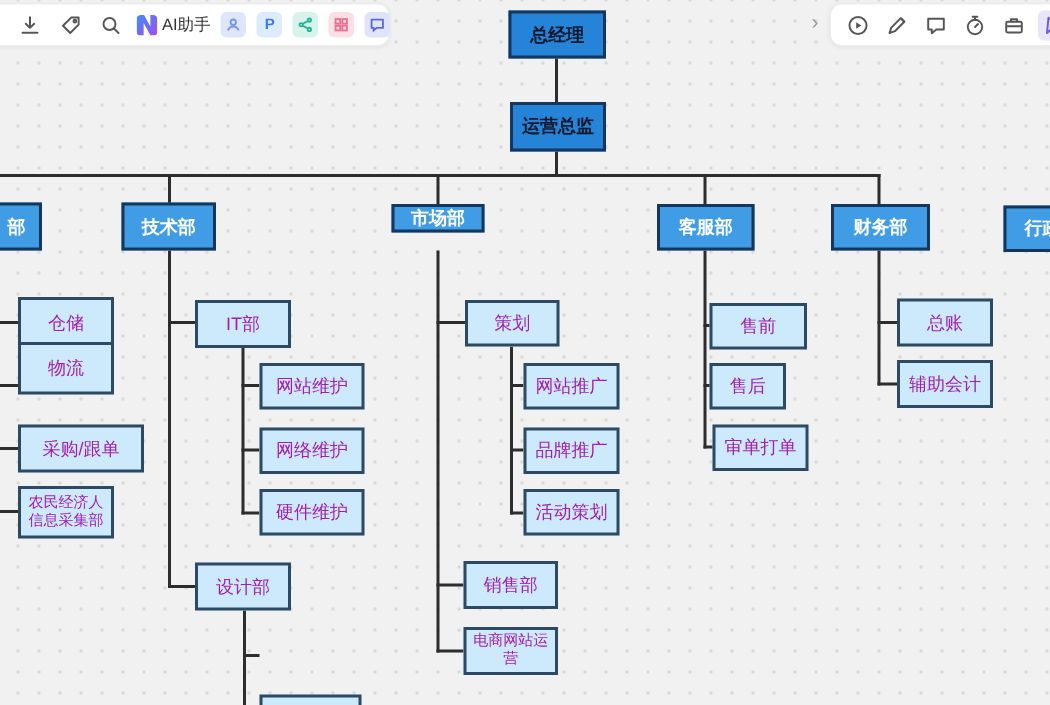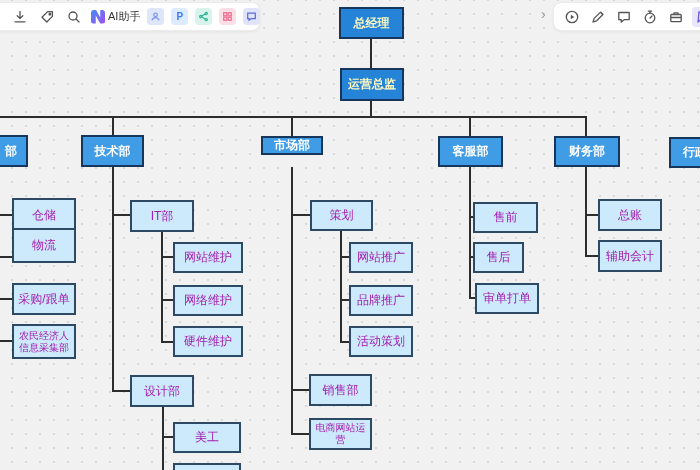--- a/index.html
+++ b/index.html
@@ -14,21 +14,21 @@
     background-color:#f1f1f2;
     background-image:radial-gradient(circle,#d7d8da 1px,transparent 1.3px);
     background-size:14px 14px;background-position:5px 7px;
   }
   
   .node{
     position:absolute;box-sizing:border-box;
     display:flex;align-items:center;justify-content:center;
     text-align:center;overflow:hidden;cursor:default;
   }
-  .lvl1{background:#2583d8;border:2px solid #16365c;color:#fef9c3;font-weight:bold;font-size:12px}
+  .lvl1{background:#2583d8;border:2px solid #16365c;color:#0f172a;font-weight:bold;font-size:12px}
   .lvl2{background:#419ce6;border:2px solid #16365c;color:#fff;font-weight:bold;font-size:12px}
   .leaf{background:#cdeafc;border:2px solid #2c4a63;color:#a21caf;font-size:12px}
   .sm{font-size:10px;line-height:1.2;padding:0 1px}
   .trunc{justify-content:flex-end;padding-right:9px}
   
   .ln{position:absolute;background:#2d2d2d}
   
   .island{
     position:absolute;top:2px;height:27px;background:#ffffff;
     border:1px solid #ececec;border-radius:8px;
@@ -106,29 +106,28 @@
 
   <div class="node lvl2 trunc" style="left:-36px;top:135px;width:64px;height:32px">部</div>
   <div class="node lvl2" style="left:81px;top:135px;width:63px;height:32px">技术部</div>
   <div class="node lvl2" style="left:261px;top:136px;width:62px;height:19px">市场部</div>
   <div class="node lvl2" style="left:438px;top:136px;width:65px;height:31px">客服部</div>
   <div class="node lvl2" style="left:554px;top:136px;width:66px;height:31px">财务部</div>
   <div class="node lvl2" style="left:669px;top:137px;width:64px;height:31px">行政部</div>
 
   <div class="node leaf" style="left:12px;top:198px;width:64px;height:35px">仓储</div>
   <div class="node leaf" style="left:12px;top:228px;width:64px;height:35px">物流</div>
-  <div class="node leaf" style="left:12px;top:283px;width:64px;height:32px">采购/跟单</div>
+  <div class="node leaf" style="left:12px;top:283px;width:84px;height:32px">采购/跟单</div>
   <div class="node leaf sm" style="left:12px;top:324px;width:64px;height:35px">农民经济人信息采集部</div>
 
   <div class="node leaf" style="left:130px;top:200px;width:64px;height:32px">IT部</div>
   <div class="node leaf" style="left:173px;top:242px;width:70px;height:31px">网站维护</div>
   <div class="node leaf" style="left:173px;top:285px;width:70px;height:31px">网络维护</div>
   <div class="node leaf" style="left:173px;top:326px;width:70px;height:31px">硬件维护</div>
   <div class="node leaf" style="left:130px;top:375px;width:64px;height:32px">设计部</div>
-  <div class="node leaf" style="left:173px;top:422px;width:68px;height:31px">美工</div>
   <div class="node leaf" style="left:173px;top:463px;width:68px;height:18px"></div>
 
   <div class="node leaf" style="left:310px;top:200px;width:63px;height:31px">策划</div>
   <div class="node leaf" style="left:349px;top:242px;width:64px;height:31px">网站推广</div>
   <div class="node leaf" style="left:349px;top:285px;width:64px;height:31px">品牌推广</div>
   <div class="node leaf" style="left:349px;top:326px;width:64px;height:31px">活动策划</div>
   <div class="node leaf" style="left:309px;top:374px;width:63px;height:32px">销售部</div>
   <div class="node leaf sm" style="left:309px;top:418px;width:63px;height:32px">电商网站运营</div>
 
   <div class="node leaf" style="left:473px;top:202px;width:65px;height:31px">售前</div>

